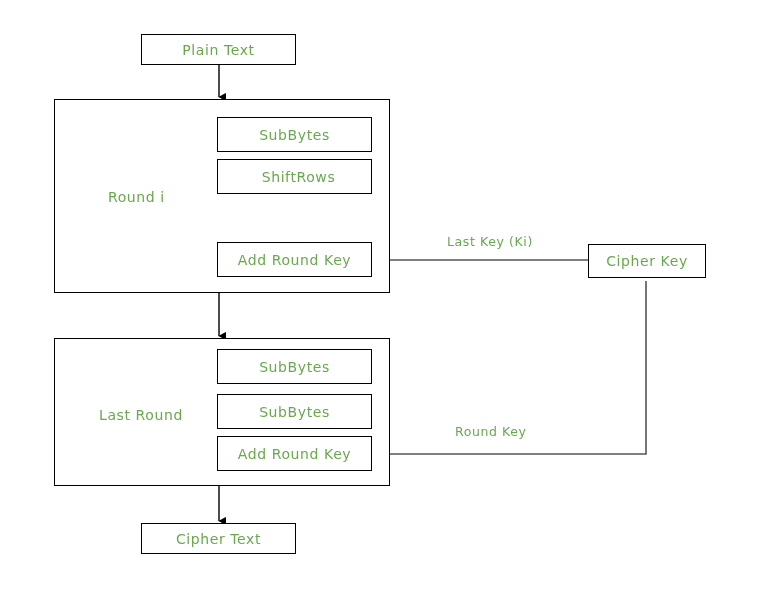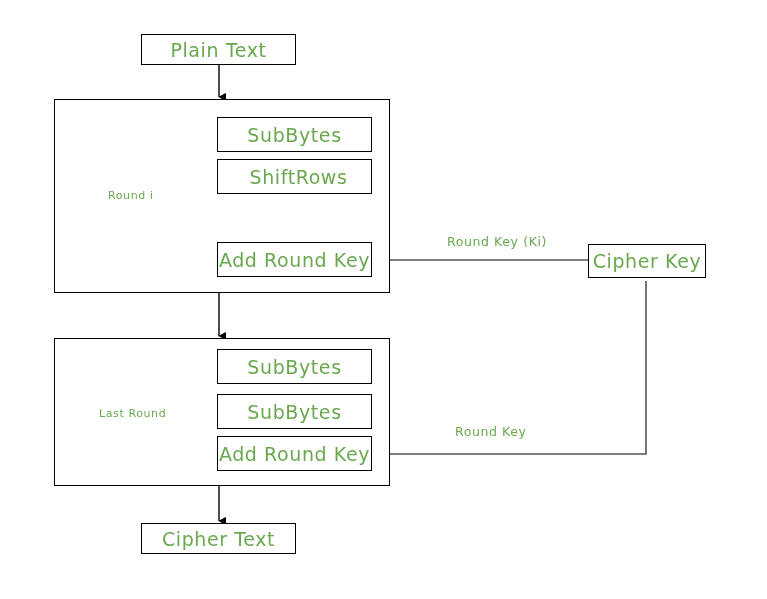--- a/index.html
+++ b/index.html
@@ -29,36 +29,36 @@
   }
   .node {
     position: absolute;
     box-sizing: border-box;
     border: 1.4px solid #000000;
     background: #ffffff;
     color: #6aa84f;
     display: flex;
     align-items: center;
     justify-content: center;
-    font-size: 19px;
+    font-size: 14px;
     letter-spacing: 0.6px;
     white-space: nowrap;
     z-index: 3;
   }
   .group-box {
     position: absolute;
     box-sizing: border-box;
     border: 1.4px solid #000000;
     background: #ffffff;
     z-index: 1;
   }
   .group-label {
     position: absolute;
     color: #6aa84f;
-    font-size: 11px;
+    font-size: 14px;
     letter-spacing: 0.6px;
     white-space: nowrap;
     z-index: 2;
   }
   .edge-label {
     position: absolute;
     color: #6aa84f;
     font-size: 12.5px;
     letter-spacing: 0.6px;
     white-space: nowrap;
@@ -125,17 +125,17 @@
   </div>
 
   <div class="node" style="left:588px; top:244px; width:118px; height:34px;text-align:center;">
     <span>Cipher Key</span>
   </div>
 
   <div class="node" style="left:141px; top:523px; width:155px; height:31px;">
     <span>Cipher Text</span>
   </div>
 
-  <div class="edge-label" style="left:447px; top:234px;">Round Key (Ki)</div>
+  <div class="edge-label" style="left:447px; top:234px;">Last Key (Ki)</div>
 
   <div class="edge-label" style="left:455px; top:424px;">Round Key</div>
 
 </div>
 
 </body></html>

